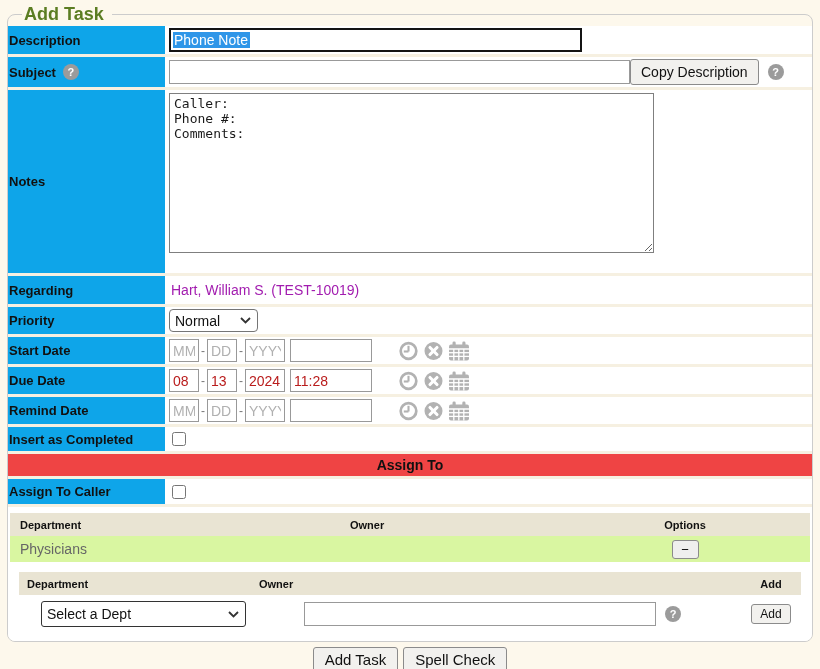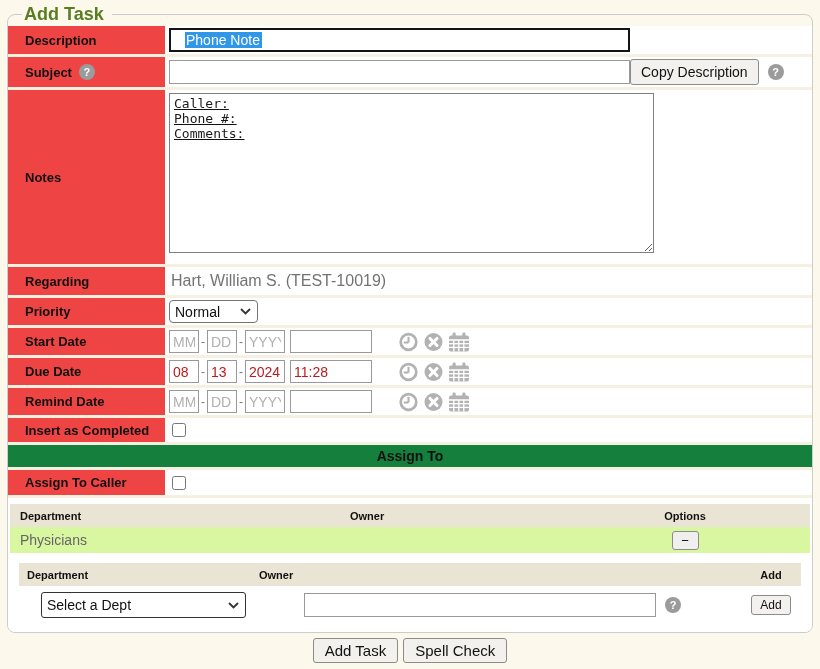--- a/index.html
+++ b/index.html
@@ -16,29 +16,29 @@
     background:#fdf8ec;
   }
   legend {
     font-size:18px; font-weight:bold; color:#5b7d22;
     margin-left:14px; padding:0 8px 0 2px; line-height:24px;
   }
   .content { background:#fff; border-radius:0 0 7px 7px; overflow:hidden; }
 
   .frow { display:flex; align-items:stretch; background:#fff; border-bottom:3px solid #f6f0e1; }
   .flabel {
-    width:157px; min-width:157px; background:#ef4444;
+    width:157px; min-width:157px; background:#0ea5e9;
     font-weight:bold; font-size:13px; display:flex; align-items:center;
-    padding-left:17px; gap:7px;
+    padding-left:1px; gap:7px;
   }
   .fval { flex:1; display:flex; align-items:center; padding:2px 4px; }
 
   .fake-input {
-    width:461px; height:24px; border:2px solid #141414; background:#fff;
-    display:flex; align-items:center; padding:0 14px; font-size:14px;
+    width:413px; height:24px; border:2px solid #141414; background:#fff;
+    display:flex; align-items:center; padding:0 2px; font-size:14px;
   }
   .selection { background:#2f96e8; color:#fff; padding:0 2px 0 1px; }
 
   input.txt {
     height:24px; border:1px solid #999; background:#fff;
     font:14px "Liberation Sans", sans-serif; padding:0 4px; color:#b91c1c;
   }
   input.txt::placeholder { color:#b0b0b0; opacity:1; }
   .subject-input { width:461px; }
 
@@ -54,42 +54,42 @@
     background:#9b9b9b; color:#fff; font-size:11px; font-weight:bold;
     display:inline-flex; align-items:center; justify-content:center;
   }
   .help.after { margin-left:9px; }
 
   textarea.notes {
     width:485px; height:160px; border:1px solid #7f7f7f;
     font:13px "DejaVu Sans Mono", monospace; color:#1a1a1a;
     padding:2px 4px; background:#fff;
   }
-  .muted { color:#737373; font-size:16px; padding-left:2px; }
+  .muted { color:#a21caf; font-size:14px; padding-left:2px; }
 
   .sel {
     display:inline-flex; align-items:center; justify-content:space-between;
     border:1px solid #757575; border-radius:4px; background:#fff;
     height:23px; padding:0 6px 0 5px; font-size:14px; gap:9px; cursor:pointer;
   }
   .sel-priority { min-width:72px;gap:20px; }
   .sel-dept { min-width:205px; height:26px; border:1px solid #333; border-radius:3px; margin-left:22px; }
 
   .dinput { width:30px; }
   .dyear  { width:40px; }
   .dtime  { width:82px; margin-left:5px; }
   input.dfield { height:23px; font-size:14px; padding:0 3px; }
   .dash { color:#777; font-size:12px; margin:0 2px; }
   .date-icons { display:flex; align-items:center; gap:4px; margin-left:26px; }
   .icon-btn { display:inline-flex; cursor:pointer; }
 
   input[type=checkbox] { width:14px; height:14px; margin:2px 0 2px 3px; }
 
   .section-head {
-    background:#15803d; border-bottom:3px solid #f6f0e1;
+    background:#ef4444; border-bottom:3px solid #f6f0e1;
     text-align:center; font-weight:bold; font-size:14px; padding:3px 0;
   }
 
   .t1 { margin:6px 2px 0 2px; }
   .thead { display:flex; align-items:center; background:#e9e4d3; height:23px; font-weight:bold; font-size:11px; }
   .c-dept   { width:340px; padding-left:10px; }
   .c-owner  { width:210px; }
   .c-opt    { flex:1; display:flex; justify-content:center; }
   .t1 .trow { display:flex; align-items:center; background:#d9f6a1; height:26px; font-size:14px; color:#666; }
   .minus-btn {
@@ -133,21 +133,21 @@
       </div>
       <div class="fval">
         <input class="txt subject-input" value="" style="">
         <button class="btn copy-btn">Copy Description</button>
         <span class="help after">?</span>
       </div>
     </div>
 
     <div class="frow">
       <div class="flabel">Notes</div>
-      <div class="fval" style="align-items:flex-start; padding-top:3px; padding-bottom:11px;text-decoration:underline;">
+      <div class="fval" style="align-items:flex-start; padding-top:3px; padding-bottom:20px;">
         <textarea class="notes" spellcheck="false" style="">Caller:
 Phone #:
 Comments:</textarea>
       </div>
     </div>
 
     <div class="frow" style="min-height:31px;">
       <div class="flabel">Regarding</div>
       <div class="fval">
         <span class="muted">Hart, William S. (TEST-10019)</span>

